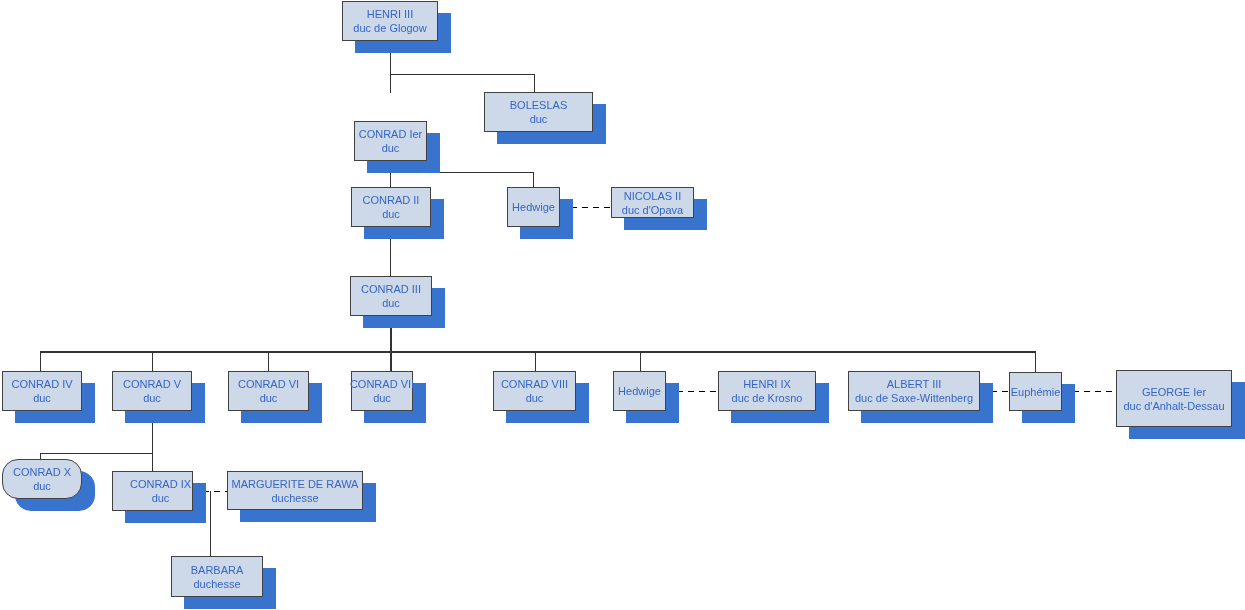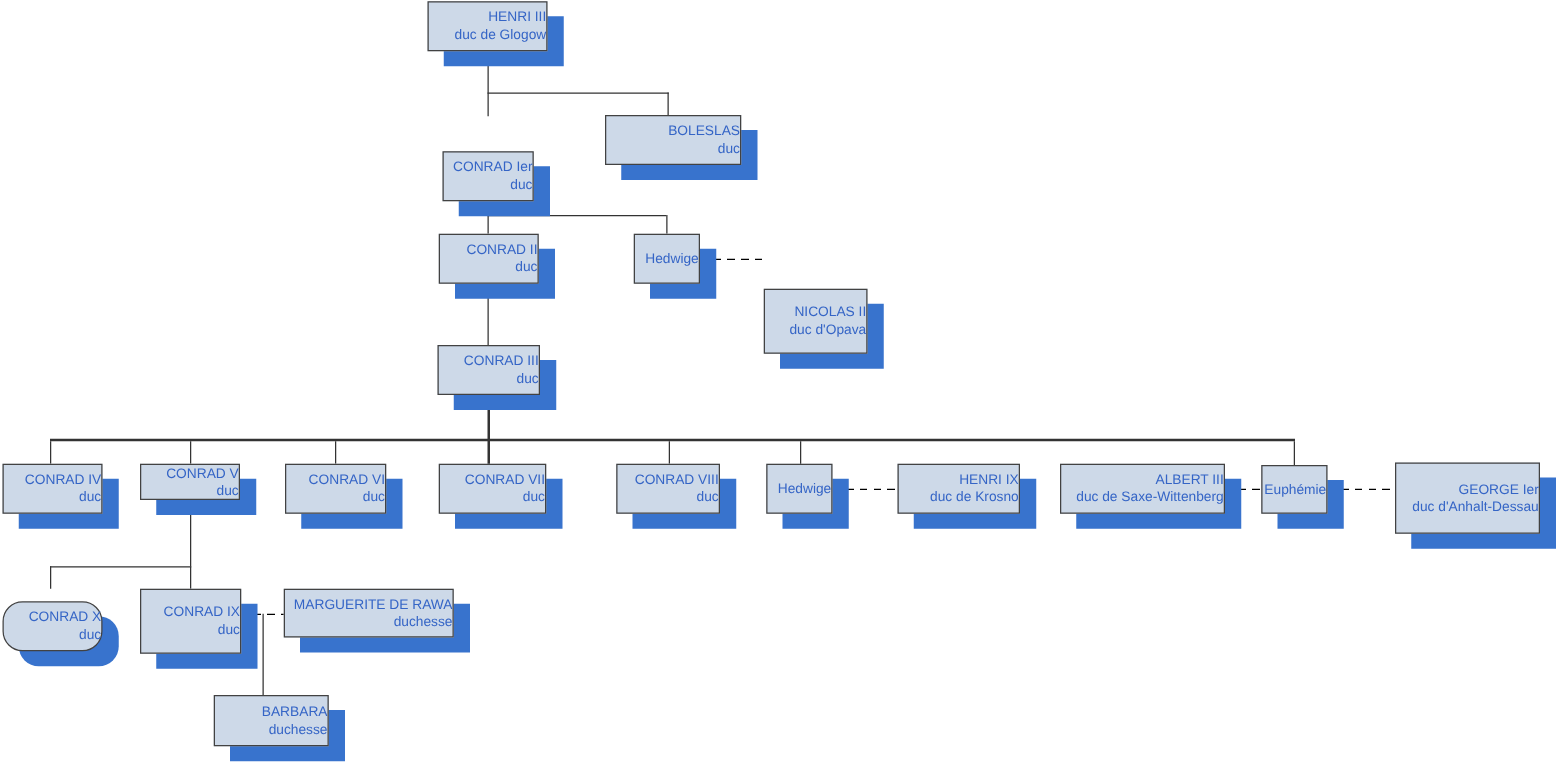--- a/index.html
+++ b/index.html
@@ -12,21 +12,21 @@
     font-family: "Liberation Sans", sans-serif;
   }
   .node {
     position: absolute;
     box-sizing: border-box;
     background: #cdd9e8;
     border: 1px solid #424242;
     box-shadow: 13px 12px 0 #3873cd;
     display: flex;
     flex-direction: column;
-    align-items: flex-end;
+    align-items: center;
     justify-content: center;
     text-align: center;
     color: #3565c6;
     font-size: 11px;
     line-height: 14px;
     cursor: default;
   }
   .node .nm, .node .tt { white-space: nowrap; }
   .hline { position: absolute; height: 1px; background: #333333; }
   .vline { position: absolute; width: 1px; background: #333333; }
@@ -91,46 +91,46 @@
 
   <div class="node" style="left:351px; top:187px; width:80px; height:40px;">
     <div class="nm">CONRAD II</div>
     <div class="tt">duc</div>
   </div>
 
   <div class="node" style="left:507px; top:187px; width:53px; height:40px;">
     <div class="nm">Hedwige</div>
   </div>
 
-  <div class="node" style="left:611px; top:187px; width:83px; height:52px;margin-top:44px;">
+  <div class="node" style="left:611px; top:187px; width:83px; height:31px;">
     <div class="nm">NICOLAS II</div>
     <div class="tt">duc d'Opava</div>
   </div>
 
   <div class="node" style="left:350px; top:276px; width:82px; height:40px;">
     <div class="nm">CONRAD III</div>
     <div class="tt">duc</div>
   </div>
 
   <div class="node" style="left:2px; top:371px; width:80px; height:40px;">
     <div class="nm">CONRAD IV</div>
     <div class="tt">duc</div>
   </div>
 
-  <div class="node" style="left:112px; top:371px; width:80px; height:29px;">
+  <div class="node" style="left:112px; top:371px; width:80px; height:40px;">
     <div class="nm">CONRAD V</div>
     <div class="tt">duc</div>
   </div>
 
   <div class="node" style="left:228px; top:371px; width:81px; height:40px;">
     <div class="nm">CONRAD VI</div>
     <div class="tt">duc</div>
   </div>
 
-  <div class="node" style="left:351px; top:371px; width:86px; height:40px;">
+  <div class="node" style="left:351px; top:371px; width:62px; height:40px;">
     <div class="nm">CONRAD VII</div>
     <div class="tt">duc</div>
   </div>
 
   <div class="node" style="left:493px; top:371px; width:83px; height:40px;">
     <div class="nm">CONRAD VIII</div>
     <div class="tt">duc</div>
   </div>
 
   <div class="node" style="left:613px; top:371px; width:53px; height:40px;">
@@ -149,26 +149,26 @@
 
   <div class="node" style="left:1009px; top:372px; width:53px; height:39px;">
     <div class="nm">Euphémie</div>
   </div>
 
   <div class="node" style="left:1116px; top:370px; width:116px; height:57px;">
     <div class="nm">GEORGE Ier</div>
     <div class="tt">duc d'Anhalt-Dessau</div>
   </div>
 
-  <div class="node" style="left:2px; top:481px; width:80px; height:40px;border-radius:16px;">
+  <div class="node" style="left:2px; top:459px; width:80px; height:40px;border-radius:16px;">
     <div class="nm">CONRAD X</div>
     <div class="tt">duc</div>
   </div>
 
-  <div class="node" style="left:112px; top:471px; width:81px; height:52px;padding-left:16px;">
+  <div class="node" style="left:112px; top:471px; width:81px; height:40px;padding-left:16px;">
     <div class="nm">CONRAD IX</div>
     <div class="tt">duc</div>
   </div>
 
   <div class="node" style="left:227px; top:471px; width:136px; height:39px;">
     <div class="nm">MARGUERITE DE RAWA</div>
     <div class="tt">duchesse</div>
   </div>
 
   <div class="node" style="left:171px; top:556px; width:92px; height:41px;">

